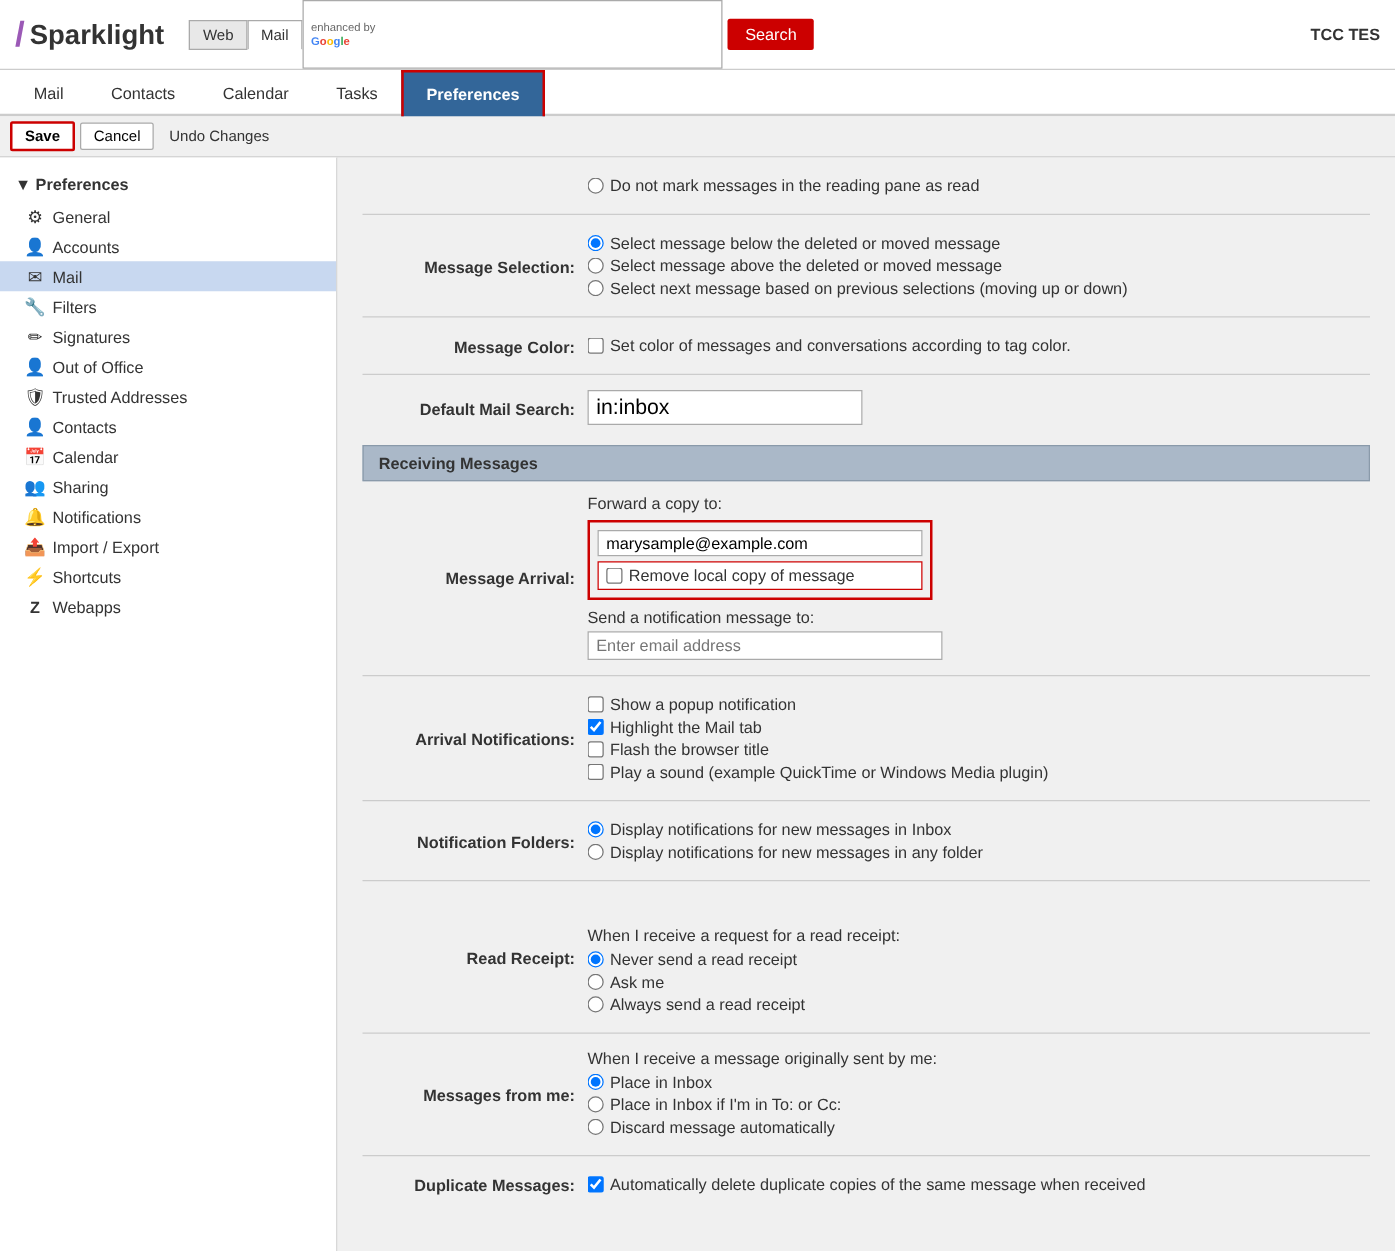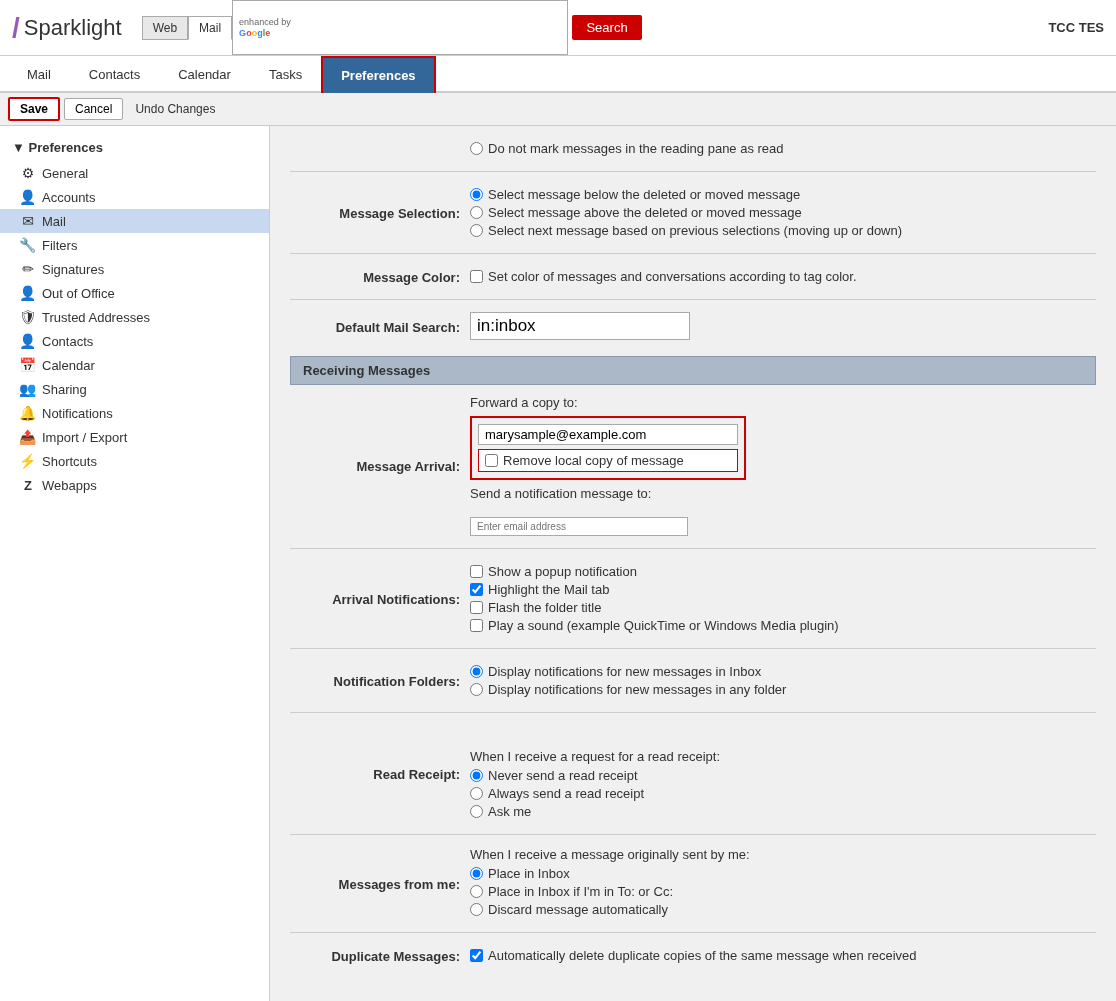--- a/index.html
+++ b/index.html
@@ -2,21 +2,21 @@
 <html><head>
   <meta charset="utf-8">
   <style>
     * { box-sizing: border-box; margin: 0; padding: 0; }
     body { font-family: Arial, sans-serif; font-size: 13px; background: #f0f0f0; color: #333; }
 
     
     .header { background: #fff; border-bottom: 1px solid #ccc; display: flex; align-items: center; padding: 8px 12px; height: 56px; }
     .logo { display: flex; align-items: center; margin-right: 20px; }
     .logo-slash { color: #9b59b6; font-size: 28px; font-weight: bold; margin-right: 4px; }
-    .logo-text { font-size: 22px; font-weight: normal; color: #333; }
+    .logo-text { font-size: 22px; font-weight: bold; color: #333; }
     .search-bar { display: flex; align-items: center; flex: 1; max-width: 500px; }
     .search-tabs { display: flex; }
     .search-tab { padding: 4px 10px; border: 1px solid #aaa; background: #e8e8e8; font-size: 12px; cursor: pointer; }
     .search-tab.active { background: #fff; border-bottom-color: #fff; }
     .search-input-wrap { display: flex; align-items: center; border: 1px solid #aaa; background: #fff; flex: 1; padding: 16px 6px; position: relative; }
     .search-input-wrap input { border: none; outline: none; flex: 1; font-size: 13px; }
     .search-btn { background: #cc0000; color: #fff; border: none; padding: 5px 14px; font-size: 13px; cursor: pointer; margin-left: 4px; border-radius: 2px; }
     .header-right { margin-left: auto; font-size: 13px; font-weight: bold; }
 
     
@@ -226,41 +226,41 @@
         <div class="form-label">Message Arrival:</div>
         <div class="form-content">
           <div style="margin-bottom:6px;">Forward a copy to:</div>
           <div style="border: 2px solid #cc0000; display: inline-block; padding: 6px; margin-bottom: 6px;">
             <input type="text" style="border: 1px solid rgb(170, 170, 170); padding: 2px 6px; font-size: 13px; width: 260px; display: block; margin-bottom: 4px;" value="marysample@example.com">
             <div style="border: 1px solid #cc0000; padding: 3px 6px; display: flex; align-items: center; gap: 5px; background:#fff;">
               <input type="checkbox" style="">
               <label>Remove local copy of message</label>
             </div>
           </div>
-          <div style="margin-bottom:16px;">Send a notification message to:</div>
-          <input type="text" style="border: 1px solid rgb(170, 170, 170); padding: 3px 6px; font-size: 10px; width: 218px; color: rgb(170, 170, 170);" placeholder="Enter email address">
+          <div style="margin-bottom:4px;">Send a notification message to:</div>
+          <input type="text" style="border: 1px solid rgb(170, 170, 170); padding: 3px 6px; font-size: 13px; width: 284px; color: rgb(170, 170, 170);" placeholder="Enter email address">
         </div>
       </div>
 
       <hr class="divider">
 
       <div class="form-row">
         <div class="form-label">Arrival Notifications:</div>
         <div class="form-content">
           <div class="check-item">
             <input type="checkbox" style="">
             <label>Show a popup notification</label>
           </div>
           <div class="check-item">
             <input type="checkbox" checked="" style="">
             <label>Highlight the Mail tab</label>
           </div>
           <div class="check-item">
             <input type="checkbox" style="">
-            <label>Flash the folder title</label>
+            <label>Flash the browser title</label>
           </div>
           <div class="check-item">
             <input type="checkbox" style="">
             <label>Play a sound (example QuickTime or Windows Media plugin)</label>
           </div>
         </div>
       </div>
 
       <hr class="divider">
 
@@ -283,25 +283,25 @@
       <div class="form-row">
         <div class="form-label">Read Receipt:</div>
         <div class="form-content">
           <div style="margin-bottom:4px;margin-top:24px;">When I receive a request for a read receipt:</div>
           <div class="radio-item">
             <input type="radio" name="read_receipt" checked="" style="">
             <label>Never send a read receipt</label>
           </div>
           <div class="radio-item">
             <input type="radio" name="read_receipt" style="">
+            <label>Ask me</label>
+          </div>
+          <div class="radio-item">
+            <input type="radio" name="read_receipt" style="">
             <label>Always send a read receipt</label>
-          </div>
-          <div class="radio-item">
-            <input type="radio" name="read_receipt" style="">
-            <label>Ask me</label>
           </div>
         </div>
       </div>
 
       <hr class="divider">
 
       <div class="form-row">
         <div class="form-label">Messages from me:</div>
         <div class="form-content">
           <div style="margin-bottom:4px;">When I receive a message originally sent by me:</div>

